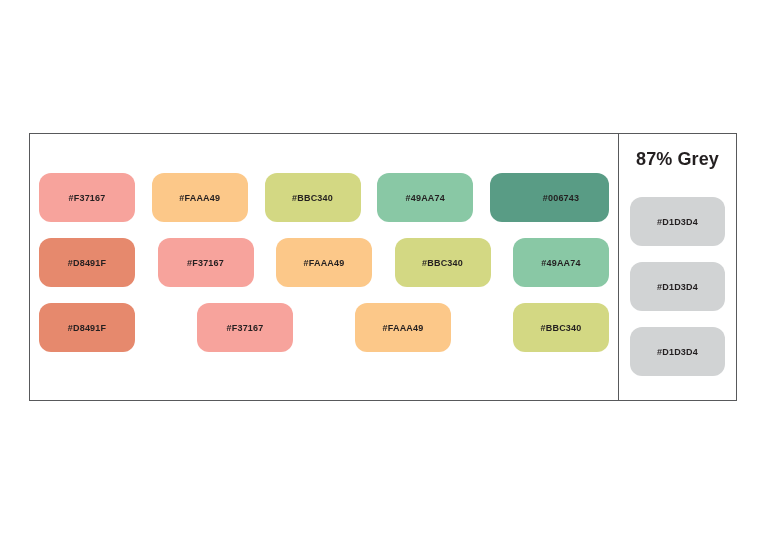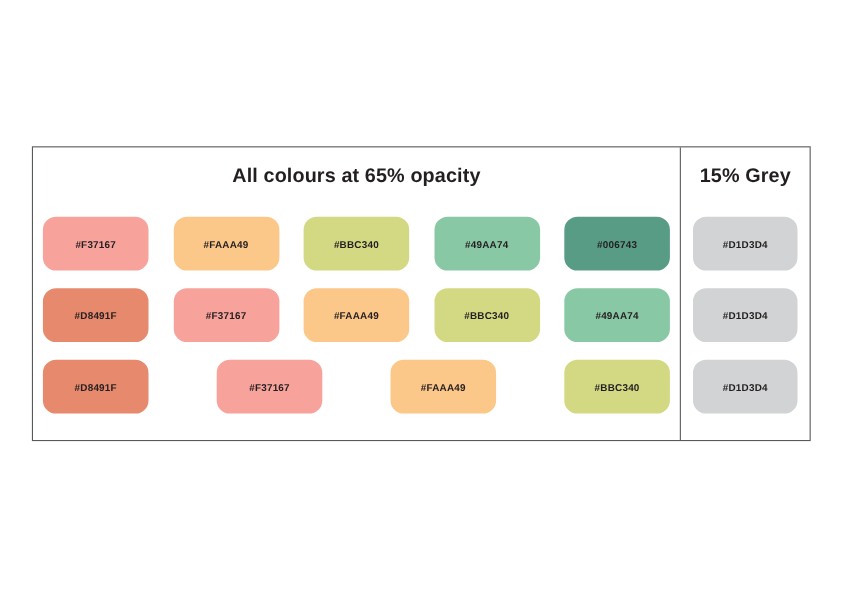--- a/index.html
+++ b/index.html
@@ -78,38 +78,37 @@
     white-space: nowrap;
   }
 </style>
 </head>
 <body>
 
 <div class="canvas">
   <div class="panel">
 
     <div class="colours-section">
-      <div class="section-title">All colours at 65% opacity</div>
 
       <div class="swatch-grid">
 
         <div class="swatch-row">
           <div class="swatch" style="background-color: rgba(243, 113, 103, 0.65);">
             <span class="swatch-label">#F37167</span>
           </div>
           <div class="swatch" style="background-color: rgba(250, 170, 73, 0.65);">
             <span class="swatch-label">#FAAA49</span>
           </div>
           <div class="swatch" style="background-color: rgba(187, 195, 64, 0.65);">
             <span class="swatch-label">#BBC340</span>
           </div>
           <div class="swatch" style="background-color: rgba(73, 170, 116, 0.65);">
             <span class="swatch-label">#49AA74</span>
           </div>
-          <div class="swatch" style="background-color: rgba(0, 103, 67, 0.65);">
+          <div class="swatch" style="background-color: rgba(0, 103, 67, 0.65); padding-left: 23px;">
             <span class="swatch-label">#006743</span>
           </div>
         </div>
 
         <div class="swatch-row">
           <div class="swatch" style="background-color: rgba(216, 73, 31, 0.65);">
             <span class="swatch-label">#D8491F</span>
           </div>
           <div class="swatch" style="background-color: rgba(243, 113, 103, 0.65);">
             <span class="swatch-label">#F37167</span>
@@ -137,21 +136,21 @@
           </div>
           <div class="swatch" style="background-color: rgba(187, 195, 64, 0.65);">
             <span class="swatch-label">#BBC340</span>
           </div>
         </div>
 
       </div>
     </div>
 
     <div class="grey-section">
-      <div class="section-title">15% Grey</div>
+      <div class="section-title">87% Grey</div>
 
       <div class="swatch-grid">
         <div class="swatch-row">
           <div class="swatch" style="background-color: rgb(209, 211, 212);">
             <span class="swatch-label">#D1D3D4</span>
           </div>
         </div>
         <div class="swatch-row">
           <div class="swatch" style="background-color: rgb(209, 211, 212);">
             <span class="swatch-label">#D1D3D4</span>

